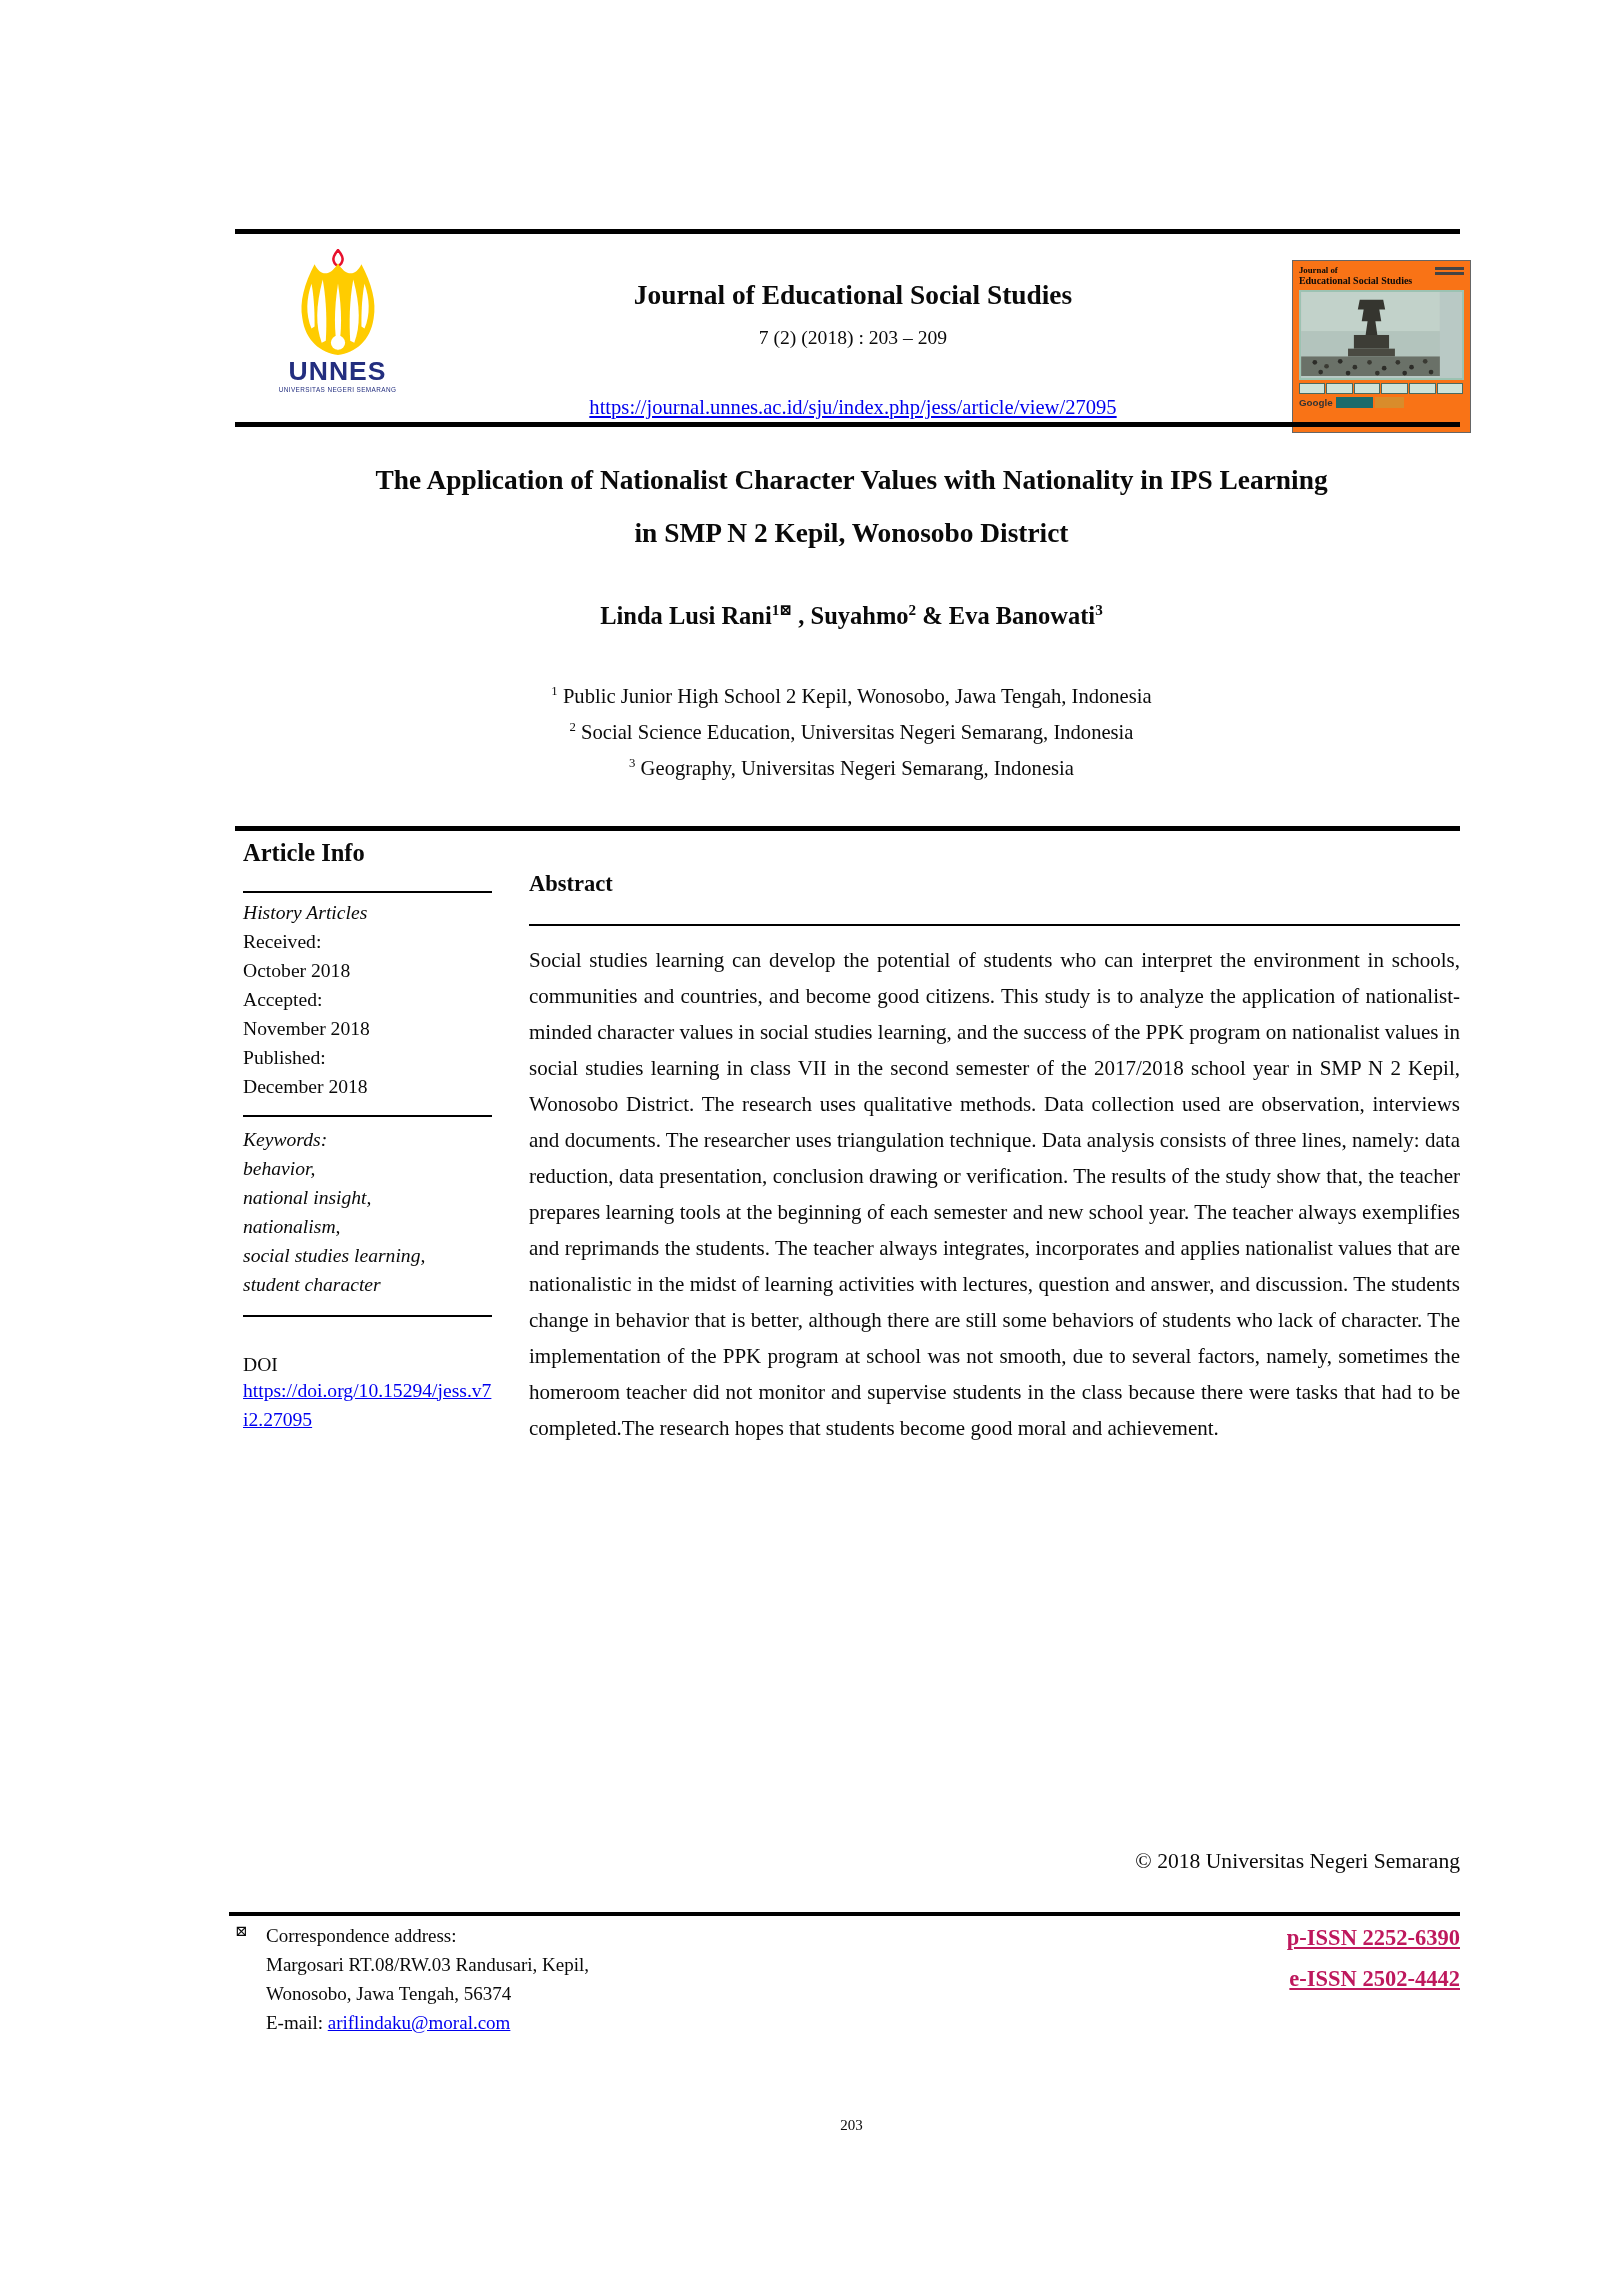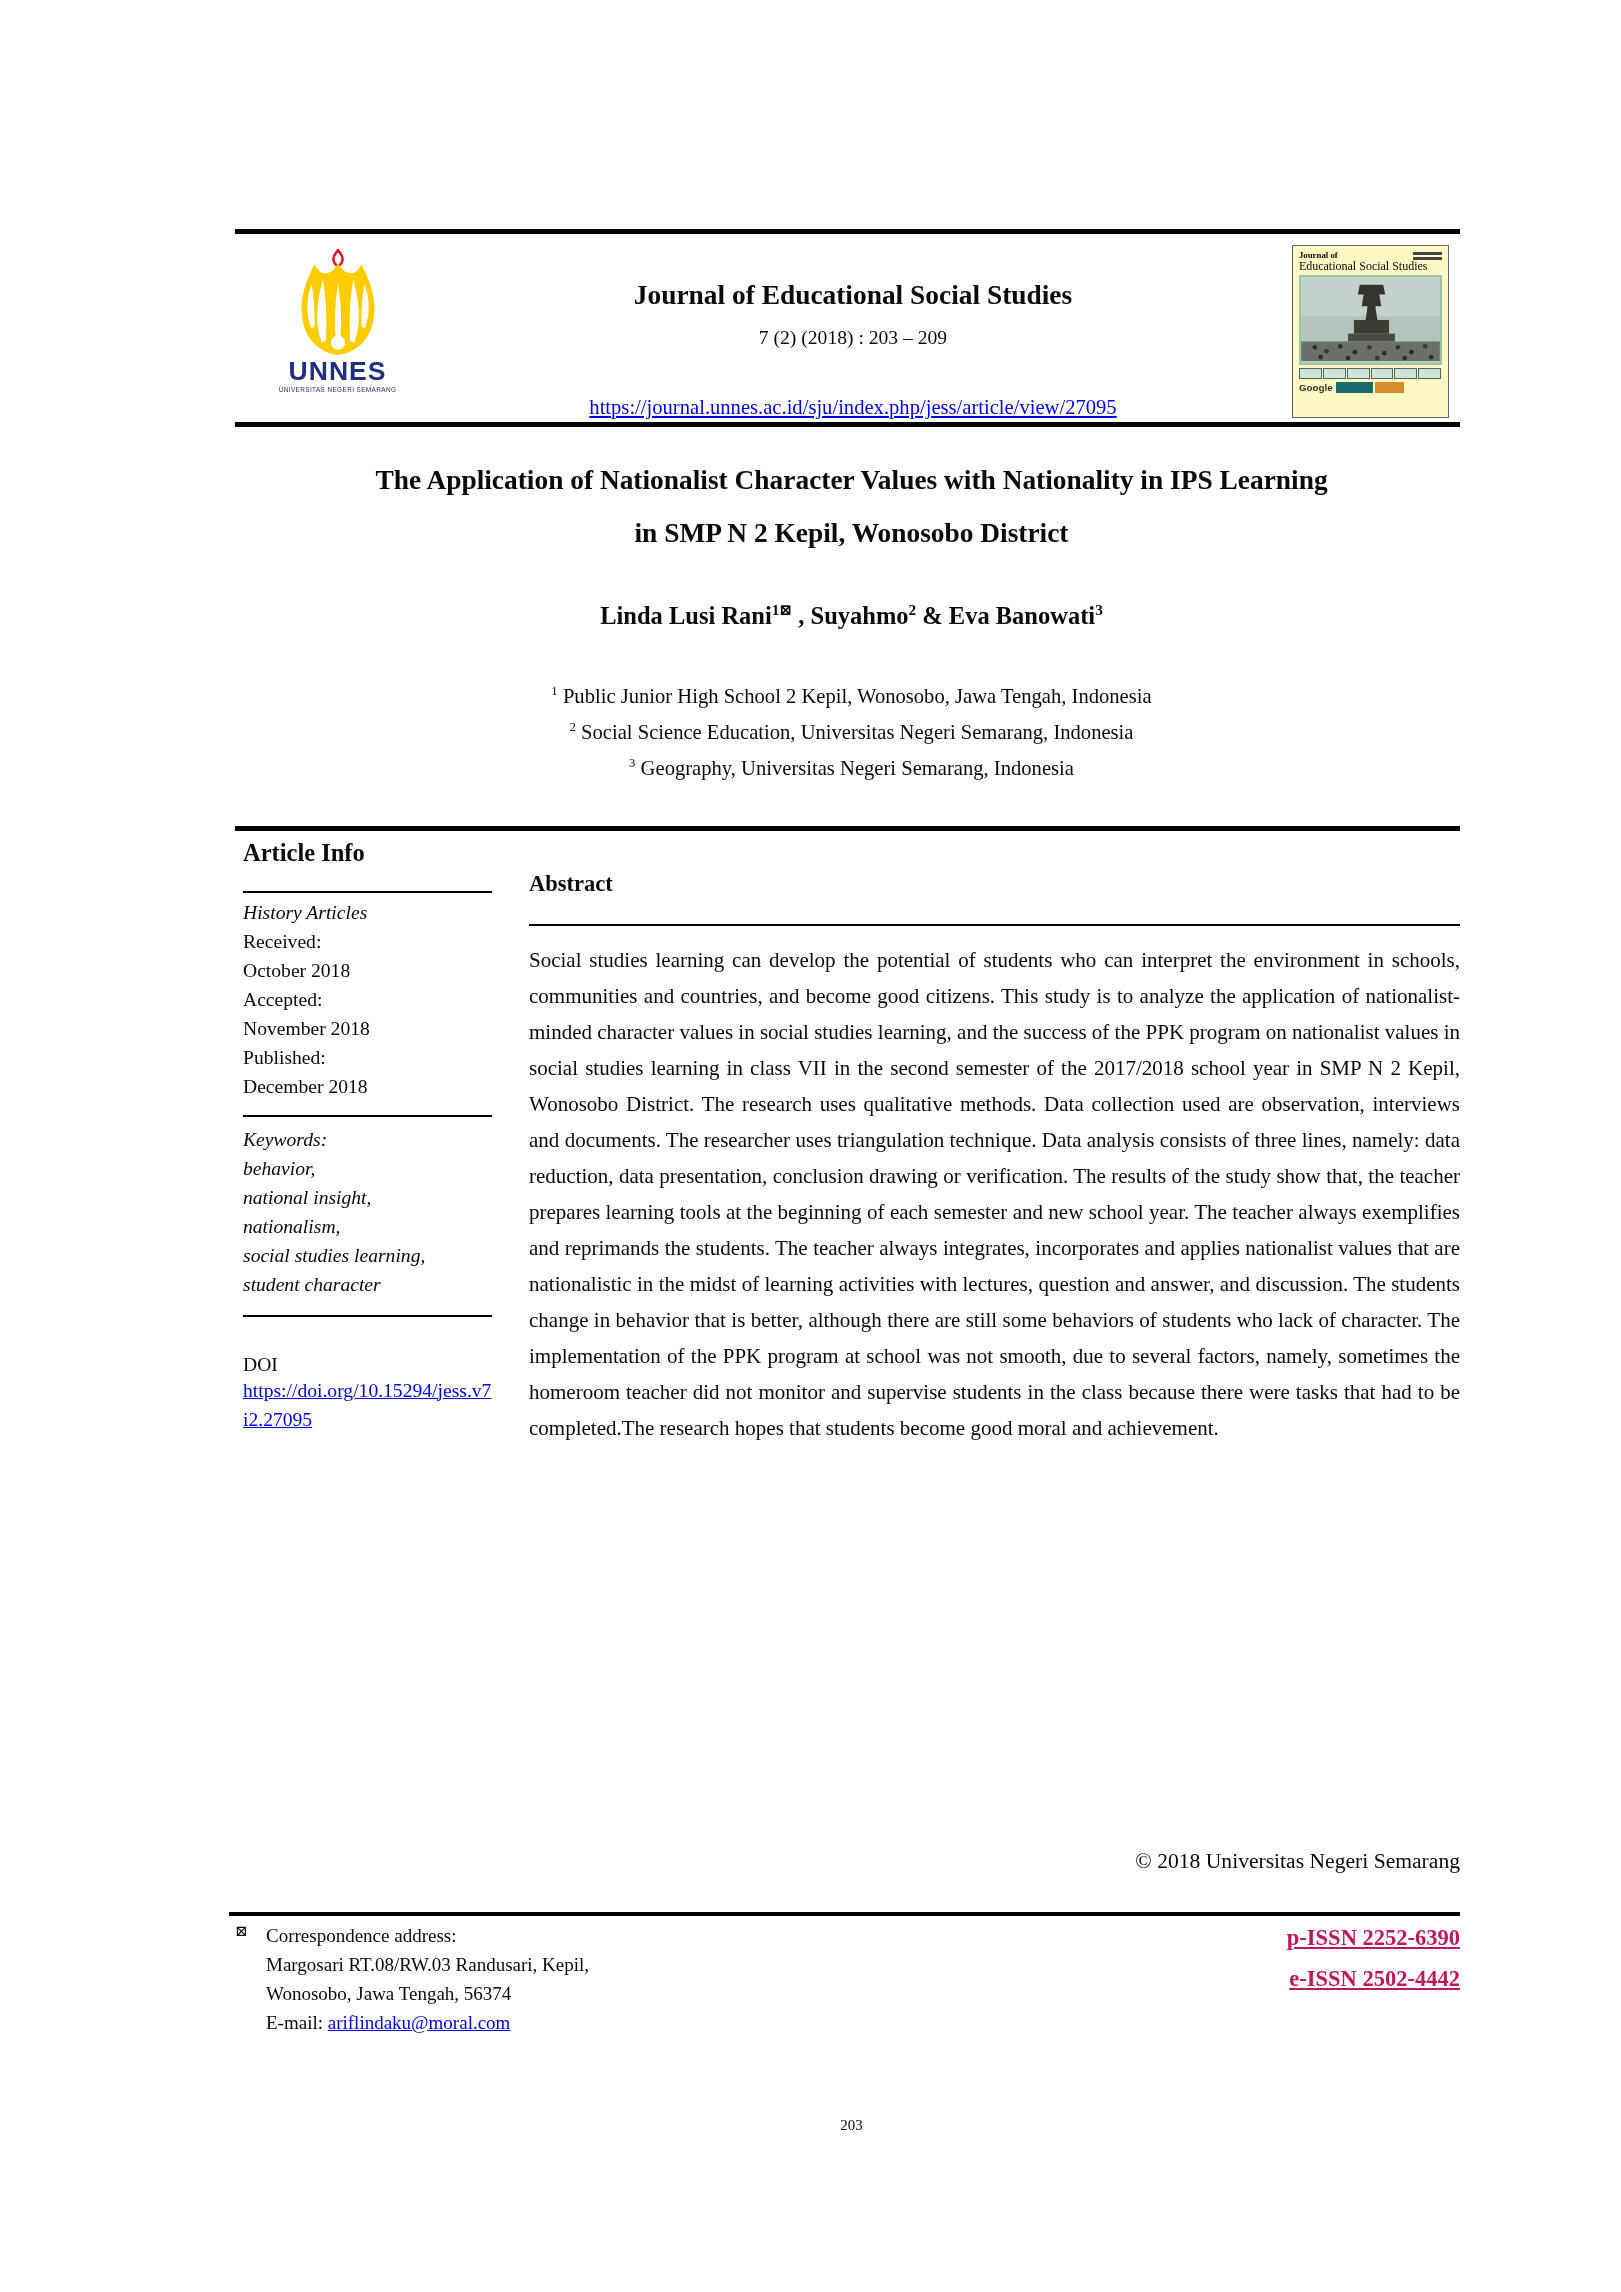--- a/index.html
+++ b/index.html
@@ -23,25 +23,25 @@
   .logo svg { display:block; margin:0 auto; }
   .logo-acronym { font-family:"Liberation Sans","DejaVu Sans",sans-serif; font-weight:bold; color:#232e7f; font-size:26.5px; letter-spacing:1px; line-height:25.5px; }
   .logo-sub { font-family:"Liberation Sans","DejaVu Sans",sans-serif; color:#232e7f; font-size:6.4px; letter-spacing:0.4px; line-height:9.8px; }
 
   .journal-title  { position:absolute; left:412px; top:280px; width:882px; text-align:center; font-weight:bold; font-size:27.4px; }
   .journal-volume { position:absolute; left:412px; top:327px; width:882px; text-align:center; font-size:19.6px; }
   .journal-url    { position:absolute; left:412px; top:396px; width:882px; text-align:center; font-size:20.6px; }
   a, .link { color:#0000ee; }
 
   
-  .cover { position:absolute; left:1292px; top:245px; width:157px; height:173px;
-           border:1px solid #666; background:#fef9c3; padding:4.9px 5.9px 3.9px 5.9px; }
+  .cover { position:absolute; left:1292px; top:260px; width:179px; height:173px;
+           border:1px solid #666; background:#f97316; padding:4.9px 5.9px 3.9px 5.9px; }
   .cover-head { position:relative; }
   .cover-title1 { font-weight:bold; font-size:8.8px; line-height:9.8px; }
-  .cover-title2 { font-weight:normal; font-size:12px; line-height:10.8px; }
+  .cover-title2 { font-weight:bold; font-size:10px; line-height:10.8px; }
   .cover-issn { position:absolute; right:0; top:1px; width:29px; }
   .cover-issn i { display:block; height:2.9px; background:#444; margin-bottom:2px; }
   .cover-photo { margin-top:3.9px; height:90px; border:2.9px solid #9cc2b2; background:#b9c9c5; position:relative; overflow:hidden; }
   .cover-photo svg { display:block; }
   .cover-table { margin-top:2.9px; display:flex; height:10.8px; }
   .cover-table div { flex:1; border:1px solid #4a6a60; background:#cfe3d9; margin-right:1px; }
   .cover-logos { margin-top:1px; display:flex; align-items:center; gap:2.9px; height:14.7px; }
   .cover-google { font-family:"Liberation Sans","DejaVu Sans",sans-serif; font-size:9.8px; font-weight:bold; color:#333; }
   .cover-box1 { width:37px; height:10.8px; background:#1b6b6b; }
   .cover-box2 { width:29px; height:10.8px; background:#d98c2b; }

